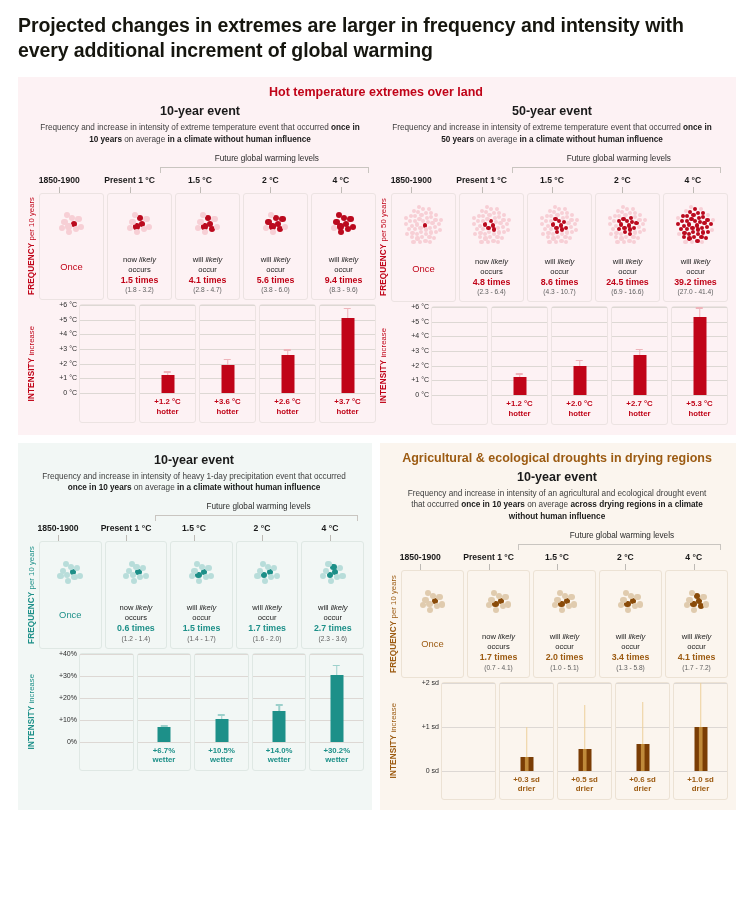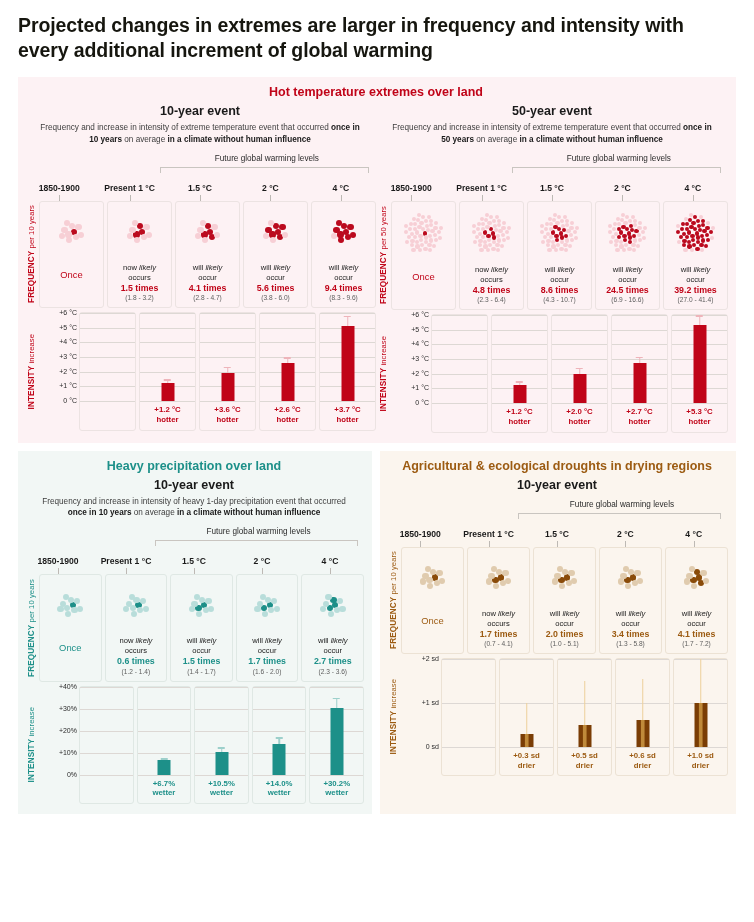--- a/index.html
+++ b/index.html
@@ -75,21 +75,21 @@
     position: absolute;
     left: 38.6%;
     width: 59.5%;
     top: 21px;
     height: 6px;
     border: 1px solid #c9c5c0;
     border-bottom: none;
   }
   .levels {
     display: flex;
-    margin-top: 27px;
+    margin-top: 19px;
   }
   .level {
     flex: 1;
     text-align: center;
     font-size: 8.6px;
     font-weight: bold;
     color: #1a1a1a;
     position: relative;
     padding-bottom: 8px;
   }
@@ -935,21 +935,20 @@
                 </div>
               </div>
             </div>
           </div>
         </div>
     </div>
   </div>
 
   <div class="row bottom">
     <div class="panel panel-prec">
-      <div class="panel-header hdr-prec">Heavy precipitation over land</div>
       <div id="prec-cols">
           <div>
             <div class="sub-title">10-year event</div>
             <div class="desc">Frequency and increase in intensity of heavy 1-day precipitation event that occurred <b>once in 10 years</b> on average <b>in a climate without human influence</b></div>
             <div class="scale-wrap">
               <div class="future-label">Future global warming levels</div>
               <div class="future-bracket"></div>
               <div class="levels">
                 <div class="level">1850-1900</div>
                 <div class="level">Present 1 °C</div>
@@ -1172,20 +1171,21 @@
               </div>
             </div>
           </div>
         </div>
     </div>
     <div class="panel panel-drou">
       <div class="panel-header hdr-drou">Agricultural &amp; ecological droughts in drying regions</div>
       <div id="drou-cols">
           <div>
             <div class="sub-title">10-year event</div>
+            <div class="desc">Frequency and increase in intensity of an agricultural and ecological drought event that occurred <b>once in 10 years</b> on average <b>across drying regions in a climate without human influence</b></div>
             <div class="scale-wrap">
               <div class="future-label">Future global warming levels</div>
               <div class="future-bracket"></div>
               <div class="levels">
                 <div class="level">1850-1900</div>
                 <div class="level">Present 1 °C</div>
                 <div class="level">1.5 °C</div>
                 <div class="level">2 °C</div>
                 <div class="level">4 °C</div>
               </div>

